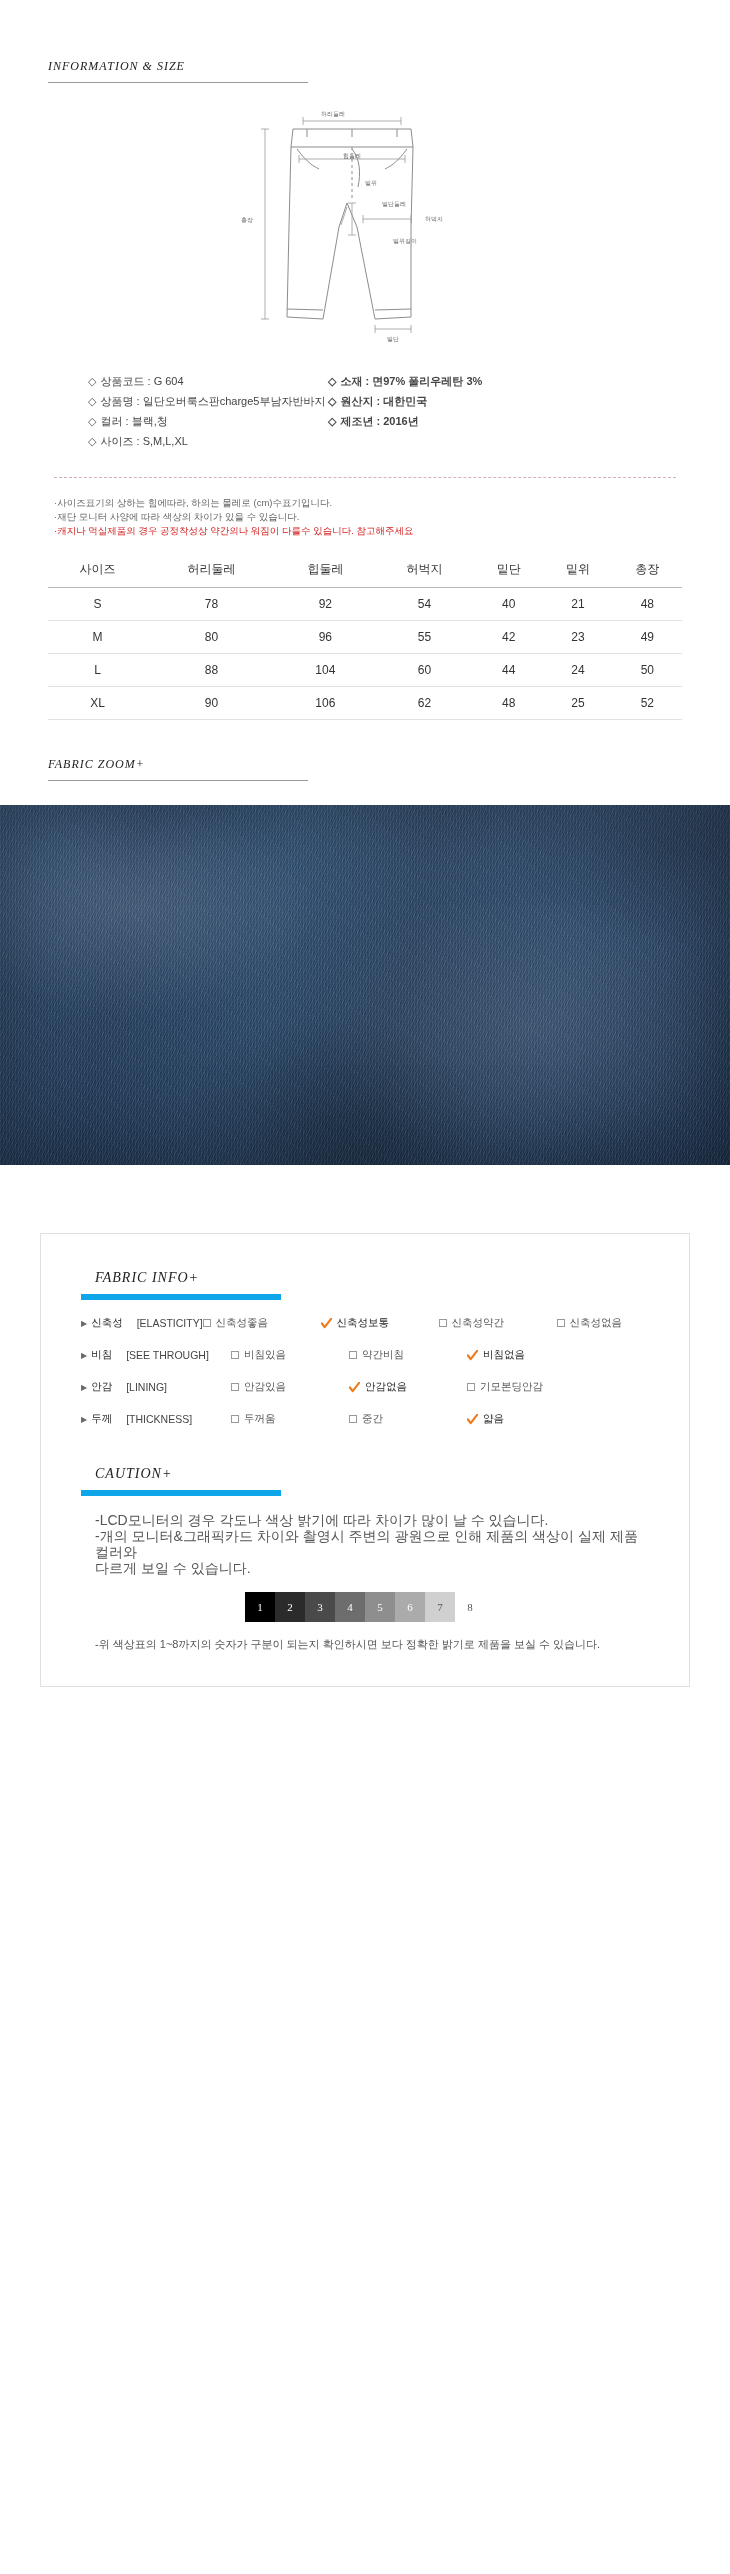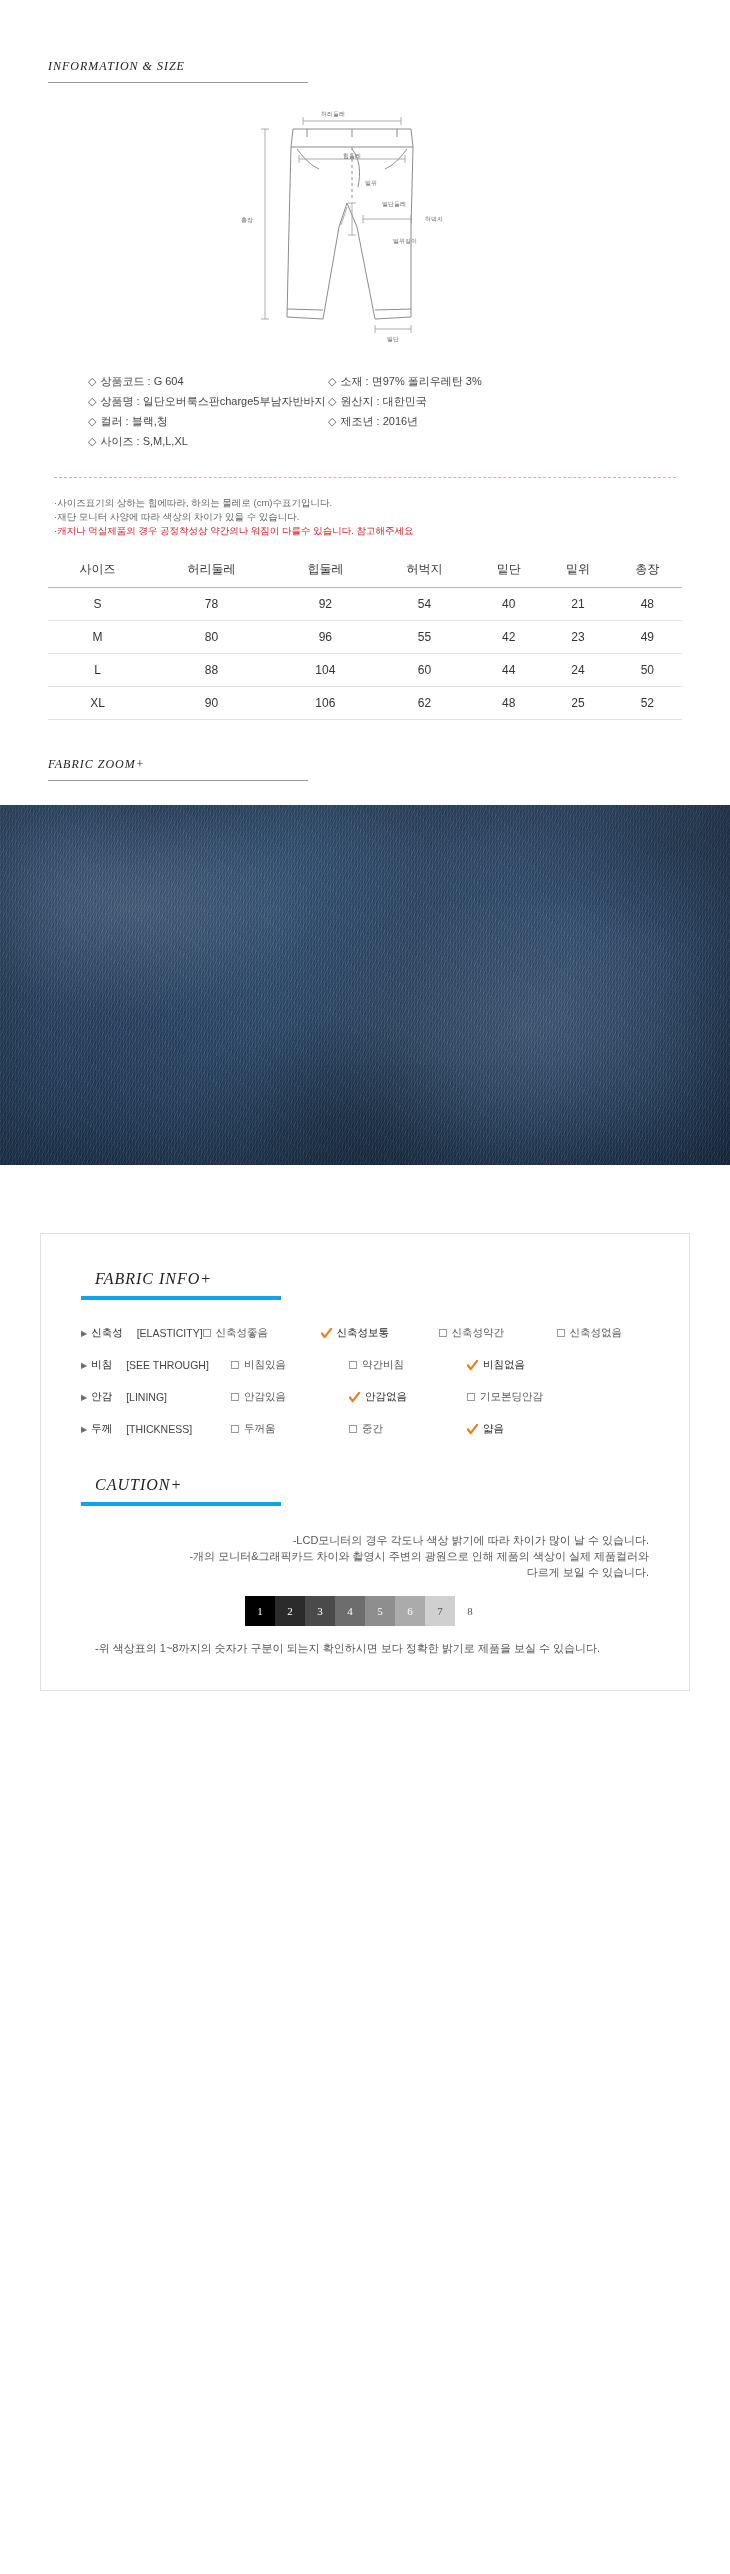--- a/index.html
+++ b/index.html
@@ -38,21 +38,21 @@
 
   
   .spec-cols {
     display:flex;
     margin:6px 0 0 40px;
     font-size:11px;
     color:#444;
     line-height:20px;
   }
   .spec-col { width:240px; }
-  .spec-col.right { width:auto; }
+  .spec-col.right { width:auto;font-weight:bold; }
   .spec-line { white-space:nowrap; }
   .dia { color:#555; margin-right:4px; }
 
   
   .dashed {
     margin:26px 6px 18px 6px;
     border-top:1px dashed #d8b0b0;
     height:0;
   }
 
@@ -139,28 +139,28 @@
   
   .sec-fabricinfo { padding:0 40px 70px 40px; }
   .info-card {
     border:1px solid #e0e0e0;
     padding:36px 40px 34px 40px;
     background:#fff;
   }
   .info-sub-heading {
     font-family:"Liberation Serif", serif;
     font-style:italic;
-    font-size:16px;
+    font-size:14px;
     letter-spacing:1px;
     color:#222;
     padding:0 0 8px 14px;
-    border-bottom:4px solid #0ea5e9;
+    border-bottom:6px solid #0ea5e9;
     display:block;
     width:200px;
-    margin-bottom:26px;
+    margin-bottom:16px;
   }
   .attr-row {
     display:flex;
     align-items:center;
     margin-bottom:18px;
     font-size:10.5px;
     color:#333;
   }
   .attr-label {
     width:150px;
@@ -191,25 +191,24 @@
   .check {
     display:inline-block;
     width:11px; height:11px;
     position:relative;
   }
   .check svg { display:block; }
 
   
   .caution-wrap { margin-top:40px; }
   .caution-text {
-    font-size:11px;
+    font-size:14px;
     line-height:16px;
     color:#555;
     margin:6px 0 0 14px;
-    text-align:right;
   }
   .swatches {
     display:flex;
     justify-content:center;
     margin:16px 0 14px 0;
   }
   .swatch {
     width:30px; height:30px;
     display:flex; align-items:center; justify-content:center;
     font-size:11px;

